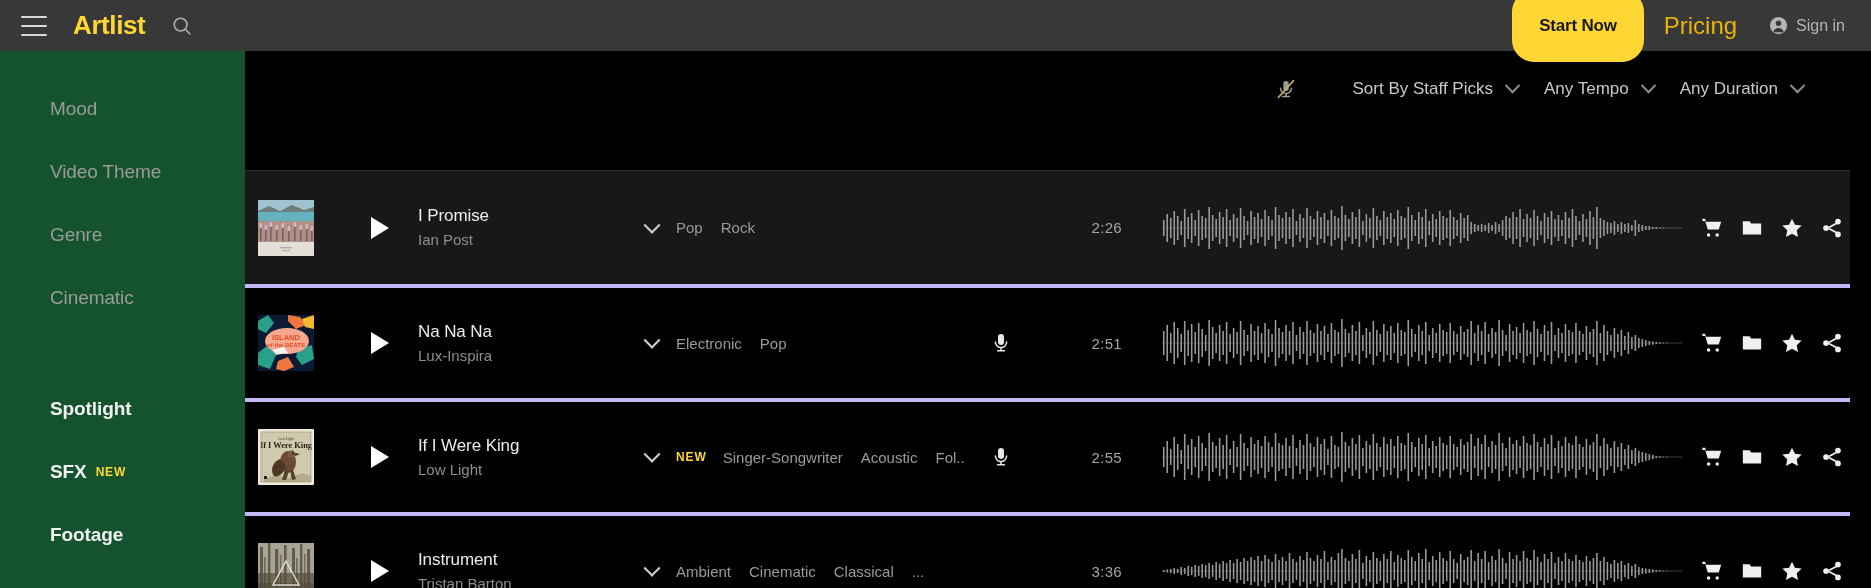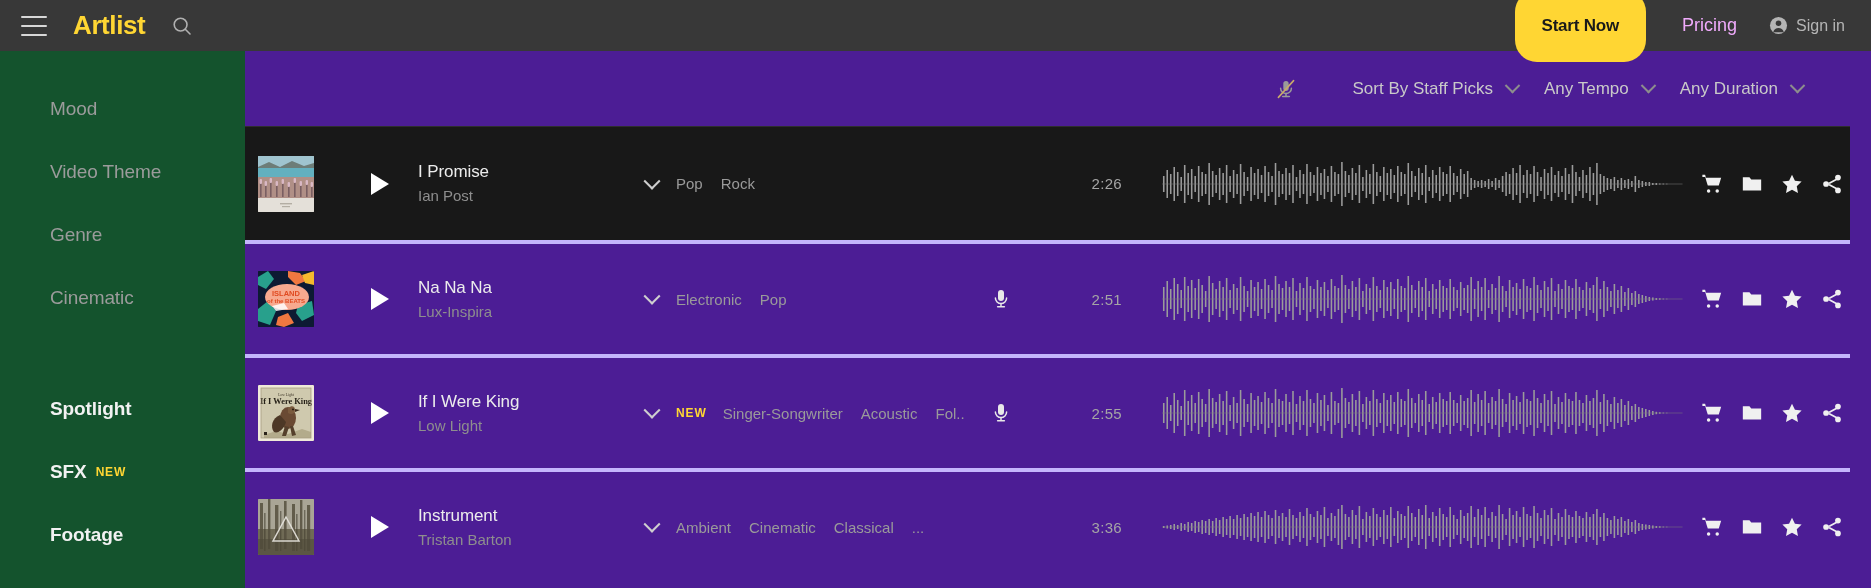--- a/index.html
+++ b/index.html
@@ -62,23 +62,23 @@
     font-weight: bold;
     border: none;
     border-radius: 22px;
     padding: 26px 27px;
     cursor: pointer;
     font-family: "Liberation Sans", sans-serif;
     letter-spacing: -0.2px;
     white-space: nowrap;
   }
   .nav-link {
-    color: #f0abfc;
-    font-size: 18px;
-    margin-left: 36px;
+    color: #eab308;
+    font-size: 24px;
+    margin-left: 20px;
     cursor: pointer;
     white-space: nowrap;
   }
   .signin {
     display: flex; align-items: center; gap: 8px;
     margin-left: 32px;
     color: #b5b5b5;
     font-size: 16px;
     cursor: pointer;
     white-space: nowrap;
@@ -120,21 +120,21 @@
     letter-spacing: 0.8px;
     margin-left: 9px;
   }
 
   
   .main {
     flex: 1;
     min-width: 0;
     display: flex;
     flex-direction: column;
-    background: #4c1d95;
+    background: #000000;
   }
 
   .filterbar {
     height: 75px;
     display: flex;
     align-items: center;
     justify-content: flex-end;
     padding-right: 68px;
     gap: 0;
   }
@@ -159,20 +159,21 @@
     border-right: 2px solid #8d8d8d;
     border-bottom: 2px solid #8d8d8d;
     transform: rotate(45deg) translate(-2px,-2px);
   }
 
   
   .tracklist {
     flex: 1;
     padding: 0 21px 0 0;
     overflow: hidden;
+    margin-top: 44px;
   }
   .track-row {
     height: 114px;
     display: flex;
     align-items: center;
     border-top: 4px solid #c4b5fd;
     position: relative;
   }
   .track-row.first { border-top: 1px solid #2e2e2e; }
   .track-row.active { background: #181818; }

